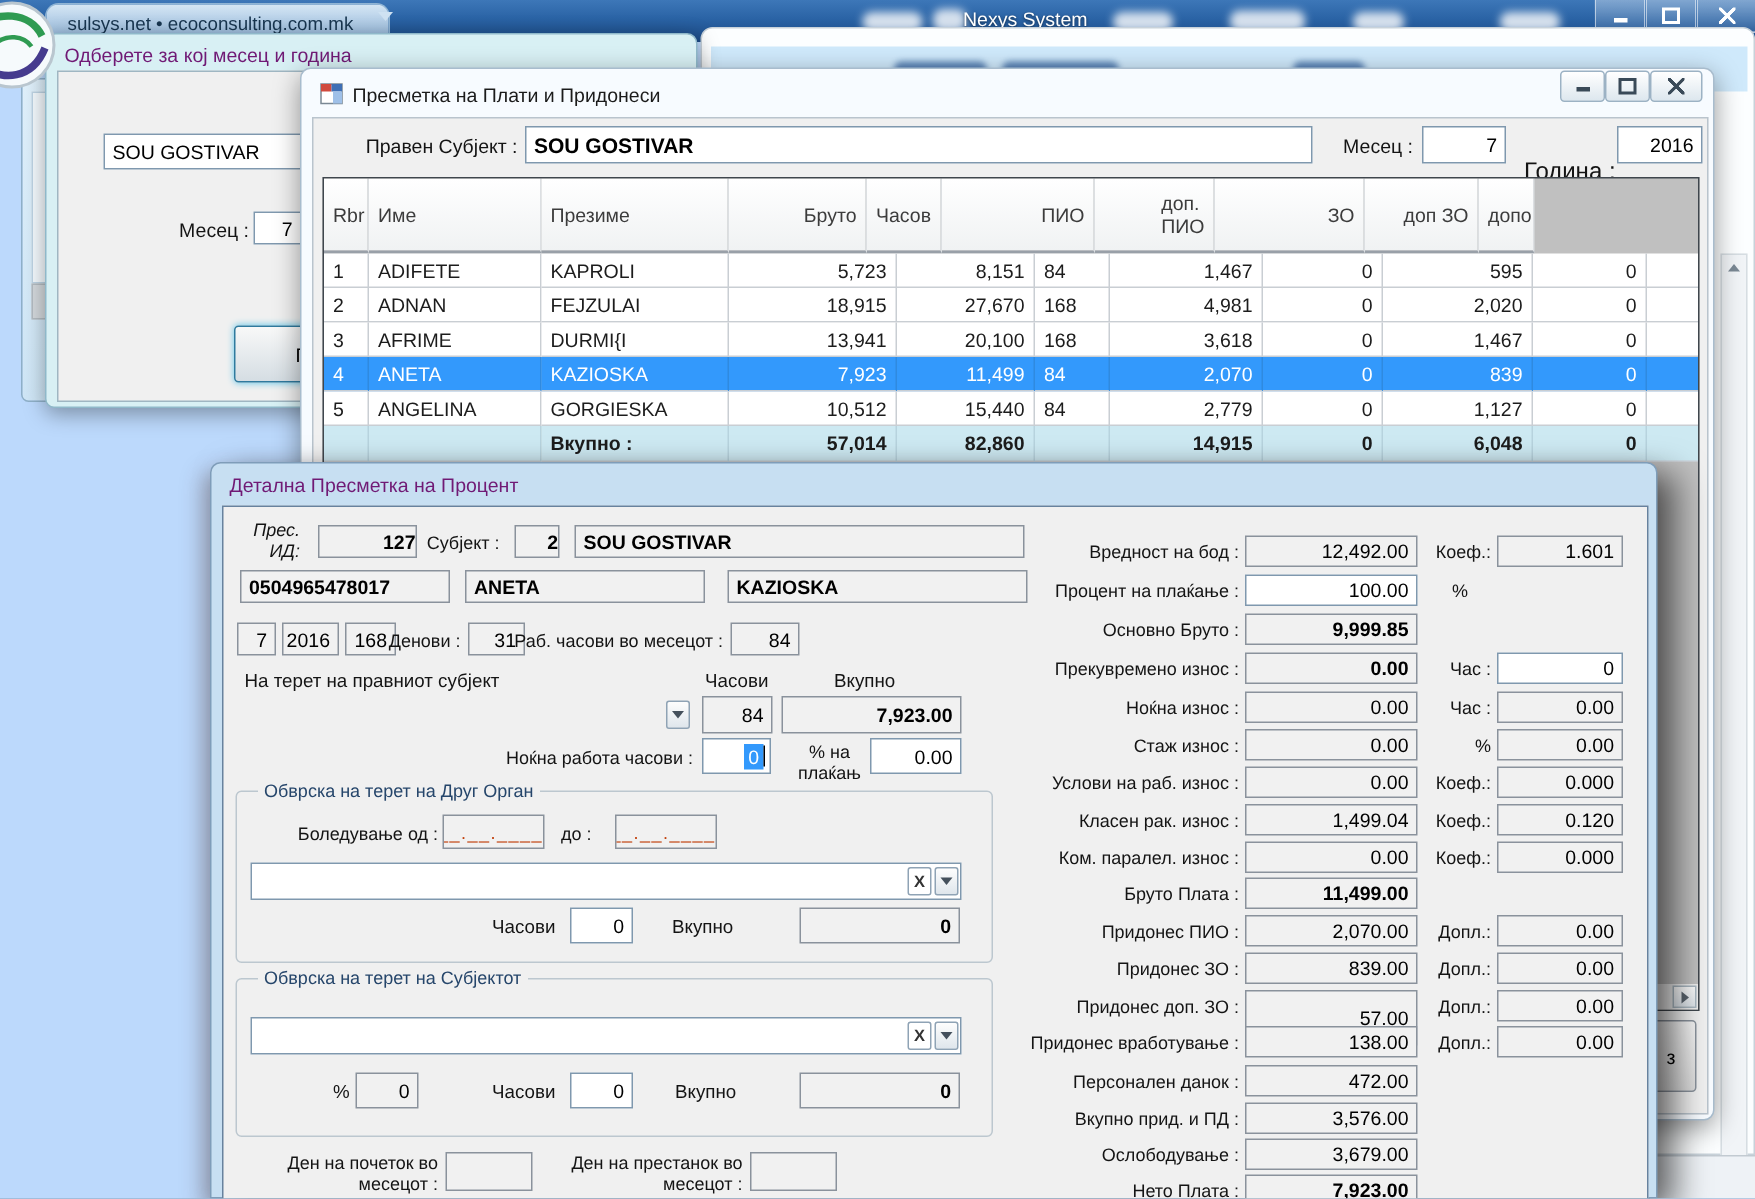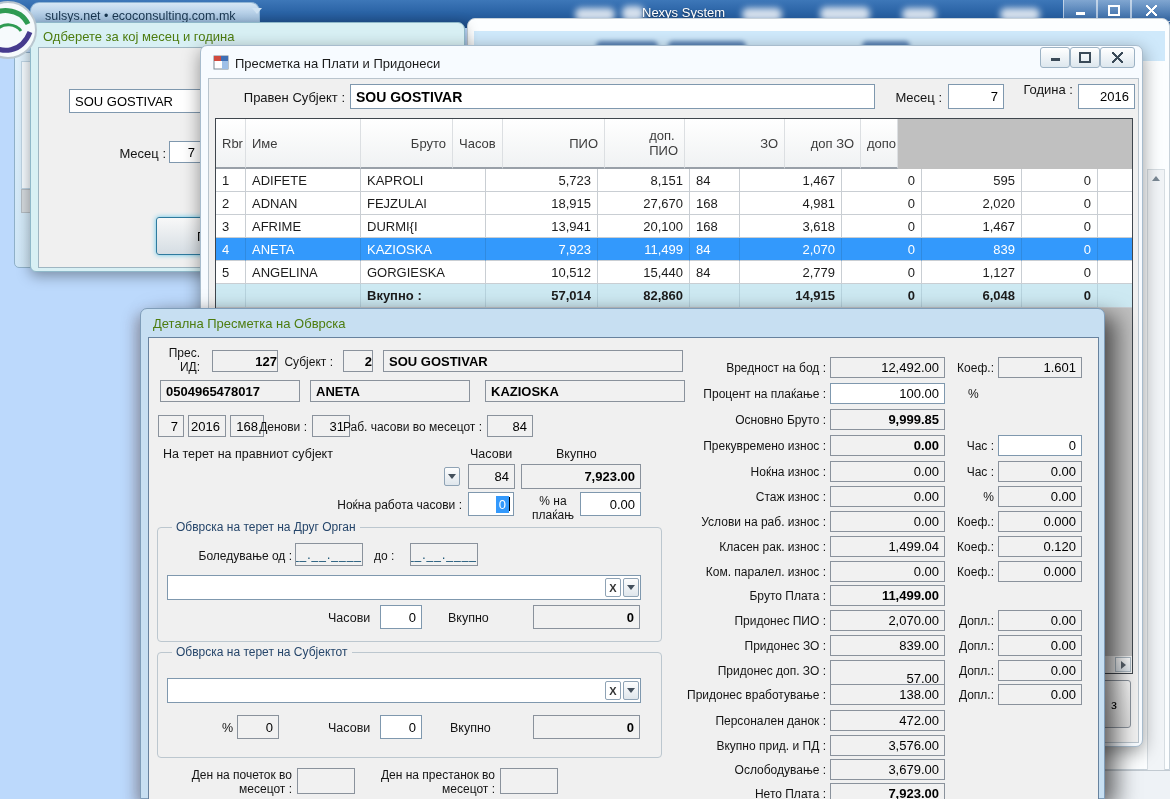--- a/index.html
+++ b/index.html
@@ -16,39 +16,39 @@
   .g-min{width:9px;height:3px;background:currentColor;margin-top:6px;}
   .g-max{width:8px;height:7px;border:2px solid currentColor;}
   .g-close{width:11px;height:11px;background:
      linear-gradient(45deg,transparent 42%,currentColor 44%,currentColor 56%,transparent 58%),
      linear-gradient(-45deg,transparent 42%,currentColor 44%,currentColor 56%,transparent 58%);}
   
   .btab{left:30px;top:2px;width:214px;height:26px;background:linear-gradient(rgba(240,250,255,.85),rgba(190,220,245,.65));border:1px solid #8fb4d4;border-bottom:none;border-radius:9px 9px 0 0;display:flex;align-items:center;padding-left:14px;font-size:12.5px;color:#17354f;}
   .btab-caret{left:252px;top:8px;width:0;height:0;border-left:5px solid transparent;border-right:5px solid transparent;border-top:6px solid #cfe2f2;}
   
   .glass{box-sizing:border-box;}
-  .win-title{position:absolute;font-size:13px;color:#4d7c0f;white-space:nowrap;}
+  .win-title{position:absolute;font-size:13px;color:#701a75;white-space:nowrap;}
   .client{position:absolute;background:#f0f0f0;}
   .lbl{position:absolute;font-size:12px;color:#141414;white-space:nowrap;}
   .lbl.r{text-align:right;}
   .lbl.wrap{white-space:normal;line-height:14px;}
   .box{position:absolute;box-sizing:border-box;border:1px solid #8a929c;background:#f1f1f1;font-size:13px;color:#000;display:flex;align-items:center;overflow:hidden;}
   .box.white{background:#fff;border-color:#7f98ae;}
   .box.right{justify-content:flex-end;padding-right:5px;}
   .box.left{padding-left:5px;}
   .box.center{justify-content:flex-end;}
   .box.bold{font-weight:bold;}
   .box.small{font-size:12px;}
   .groupbox{position:absolute;box-sizing:border-box;border:1px solid #bcc7cf;border-radius:4px;text-align:center;}
   .gb-legend{position:absolute;top:-8px;left:14px;background:#f0f0f0;padding:0 4px;font-size:12px;color:#26466b;white-space:nowrap;}
   .combo-btn{position:absolute;box-sizing:border-box;border:1px solid #8fa3b5;background:linear-gradient(#fdfdfd,#dfe6ec);display:flex;align-items:center;justify-content:center;border-radius:2px;}
   .tri{width:0;height:0;border-left:4px solid transparent;border-right:4px solid transparent;border-top:5px solid #44505c;}
   .tri-up{width:0;height:0;border-left:4px solid transparent;border-right:4px solid transparent;border-bottom:5px solid #7a8894;}
   .tri-right{width:0;height:0;border-top:4px solid transparent;border-bottom:4px solid transparent;border-left:5px solid #5a646e;}
-  .mask{font-size:12px;color:#0c4a6e;letter-spacing:1px;}
+  .mask{font-size:12px;color:#c2410c;letter-spacing:1px;}
   
   #grid{position:absolute;left:215px;top:118px;width:918px;height:556px;box-sizing:border-box;border:1px solid #3f464d;background:#c0c0c0;overflow:hidden;}
   .grow{display:flex;}
   .gcell{box-sizing:border-box;border-right:1px solid #c9ced3;border-bottom:1px solid #c9ced3;font-size:13px;display:flex;align-items:center;overflow:hidden;white-space:pre-line;background:#fff;color:#1c1c1c;}
   .ghead .gcell{background:linear-gradient(#ffffff,#f0f2f3);border-right:1px solid #dcdfe2;border-bottom:2px solid #99a0a8;color:#3c3c3c;line-height:15px;}
   .grow.sel .gcell{background:var(--sel,#3399fc);color:#fff;border-right-color:#2f8ae0;}
   .grow.totals .gcell{background:var(--totals,#cde9f2);font-weight:bold;border-right-color:#b7d3de;}
   .al{padding-left:6px;}
   .ar{justify-content:flex-end;padding-right:6px;}
   
@@ -146,29 +146,30 @@
     </div>
 
   <div class="lbl r" style="left:235px;top:90px;width:110px;font-size:13px;">Правен Субјект :</div>
   <div class="box white left bold" style="left:350px;top:84px;width:525px;height:25px;font-size:14px;">
       <span>SOU GOSTIVAR</span>
     </div>
   <div class="lbl r" style="left:888px;top:90px;width:54px;font-size:13px;">Месец :</div>
   <div class="box white right" style="left:948px;top:84px;width:56px;height:25px;">
       <span>7</span>
     </div>
-  <div class="lbl r" style="left:1016px;top:82px;width:57px;font-size:13px;">Година :</div>
+  <div class="lbl r" style="left:1016px;top:106px;width:57px;font-size:16px;">Година :</div>
   <div class="box white right" style="left:1078px;top:84px;width:57px;height:25px;">
       <span>2016</span>
     </div>
 
   <div id="grid">
       <div class="grow ghead" style="height: 50px;">
         <div class="gcell al" style="width: 30px; height: 50px; flex: 0 0 30px;">Rbr</div>
         <div class="gcell al" style="width: 115px; height: 50px; flex: 0 0 115px;">Име</div>
+        <div class="gcell al" style="width: 125px; height: 50px; flex: 0 0 125px;">Презиме</div>
         <div class="gcell ar" style="width: 92px; height: 50px; flex: 0 0 92px;">Бруто</div>
         <div class="gcell al" style="width: 50px; height: 50px; flex: 0 0 50px;">Часов</div>
         <div class="gcell ar" style="width: 102px; height: 50px; flex: 0 0 102px;">ПИО</div>
         <div class="gcell ar" style="width: 80px; height: 50px; flex: 0 0 80px;">доп.
 ПИО</div>
         <div class="gcell ar" style="width: 100px; height: 50px; flex: 0 0 100px;">ЗО</div>
         <div class="gcell ar" style="width: 76px; height: 50px; flex: 0 0 76px;">доп ЗО</div>
         <div class="gcell al" style="width: 37px; height: 50px; flex: 0 0 37px;">допо</div>
       </div>
       <div class="grow " style="height: 23px;">
@@ -264,25 +265,25 @@
   <div class="abs" style="left:-24px;top:0px;">
     <svg width="70" height="62">
       <circle cx="32" cy="30" r="28" fill="#f6fafc" stroke="#b9c6cf" stroke-width="2"></circle>
       <path d="M 8 20 C 22 6, 44 8, 52 24" stroke="#2f9b52" stroke-width="5" fill="none"></path>
       <path d="M 10 42 C 26 56, 46 52, 54 32" stroke="#463b8e" stroke-width="5" fill="none"></path>
       <path d="M 20 30 C 28 22, 40 24, 45 31" stroke="#2f9b52" stroke-width="3" fill="none"></path>
     </svg>
   </div>
 
   <div class="abs glass" style="left:140px;top:308px;width:965px;height:491px;background:#c7dff2;border:1px solid #7f9db9;border-radius:7px 7px 0 0;box-shadow:12px 8px 22px rgba(0,0,0,.55), -5px 6px 14px rgba(90,60,60,.35);">
-    <div class="win-title" style="left:12px;top:7px;">Детална Пресметка на Обврска</div>
+    <div class="win-title" style="left:12px;top:7px;">Детална Пресметка на Процент</div>
     <div class="client" style="left:7px;top:28px;width:949px;height:463px;border:1px solid #67829e;"></div>
   </div>
 
-  <div class="lbl r wrap" style="left:152px;top:346px;width:48px;">Прес. ИД:</div>
+  <div class="lbl r wrap" style="left:152px;top:346px;width:48px;font-style:italic;">Прес. ИД:</div>
   <div class="box bold center" style="left:212px;top:350px;width:66px;height:22px;">
       <span>127</span>
     </div>
   <div class="lbl r" style="left:283px;top:355px;width:50px;">Субјект :</div>
   <div class="box bold center" style="left:343px;top:350px;width:30px;height:22px;">
       <span>2</span>
     </div>
   <div class="box bold left" style="left:383px;top:350px;width:300px;height:22px;">
       <span>SOU GOSTIVAR</span>
     </div>

